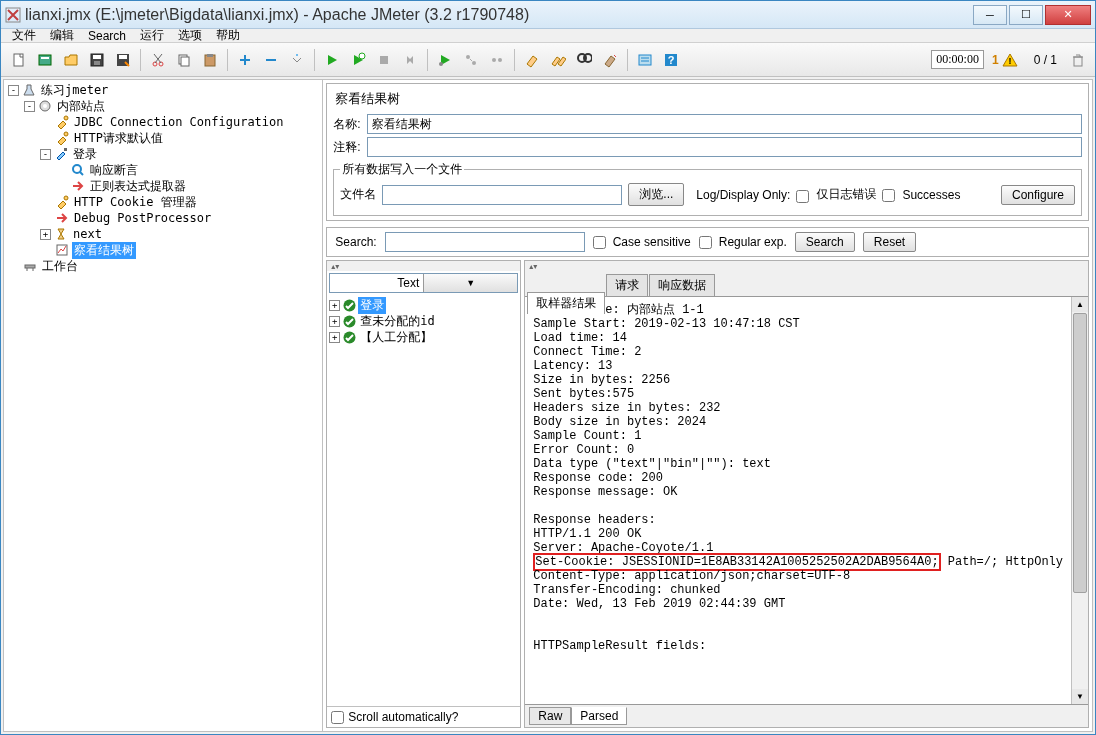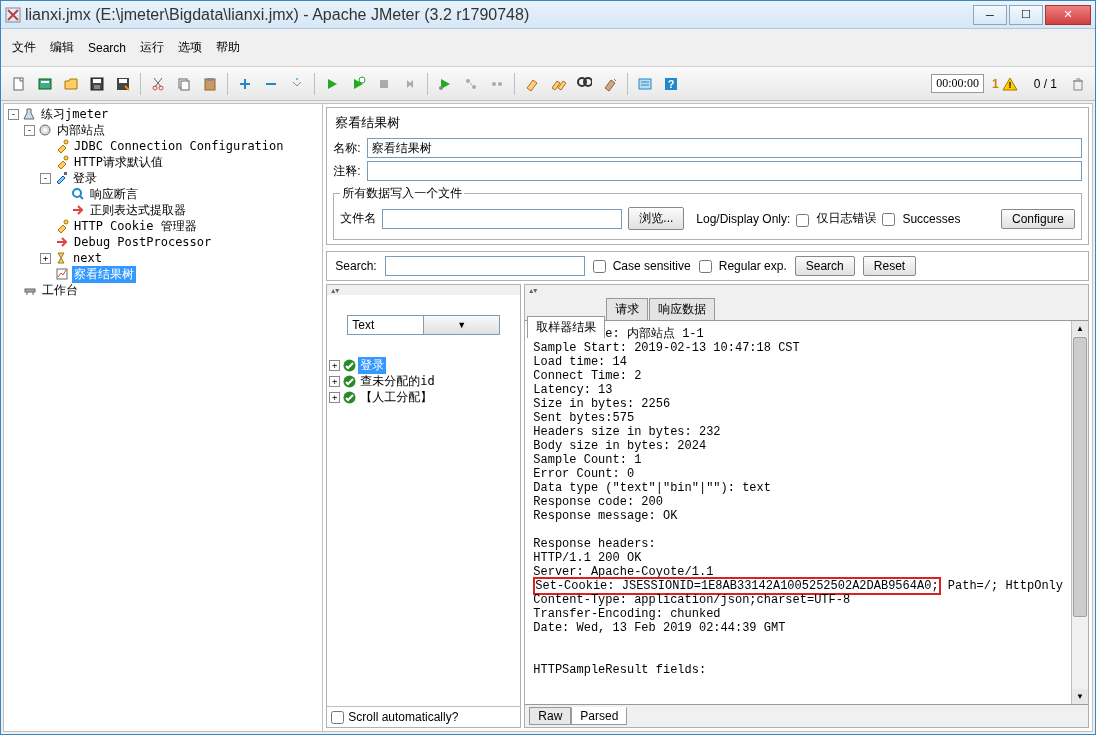--- a/index.html
+++ b/index.html
@@ -4,21 +4,21 @@
 <style>
 * { box-sizing: border-box; margin: 0; padding: 0; }
 body { font-family: "Microsoft YaHei", "SimSun", sans-serif; font-size: 12px; background: #fff; }
 .window { width: 1096px; height: 735px; border: 1px solid #3a86c1; display: flex; flex-direction: column; background: #f0f0f0; }
 .titlebar { height: 28px; background: linear-gradient(#eaf3fb, #d5e7f6); display: flex; align-items: center; padding: 0 4px; border-bottom: 1px solid #b0c8de; }
 .titlebar-icon { width: 16px; height: 16px; margin-right: 4px; display: inline-flex; align-items: center; justify-content: center; }
 .titlebar-text { flex: 1; font-size: 16px; color: #333; }
 .window-controls { display: flex; gap: 2px; }
 .win-btn { width: 34px; height: 20px; border: 1px solid #8aa8c4; background: linear-gradient(#f4f9fd, #d7e8f5); display: flex; align-items: center; justify-content: center; font-size: 11px; cursor: default; }
 .win-btn.close { background: linear-gradient(#f08080, #d04040); color: #fff; border-color: #b03030; width: 46px; }
-.menubar { height: 38px; background: #f0f0f0; display: flex; align-items: center; padding: 0 4px; border-bottom: 1px solid #d0d0d0; }
+.menubar { height: 14px; background: #f0f0f0; display: flex; align-items: center; padding: 0 4px; border-bottom: 1px solid #d0d0d0; }
 .menu-item { padding: 2px 7px; font-size: 12px; cursor: default; }
 .toolbar { height: 34px; background: linear-gradient(#fafafa, #e8e8e8); display: flex; align-items: center; padding: 0 6px; border-bottom: 1px solid #c0c0c0; gap: 2px; }
 .tb-btn { width: 24px; height: 24px; display: flex; align-items: center; justify-content: center; cursor: default; }
 .tb-btn svg { width: 16px; height: 16px; }
 .tb-sep { width: 1px; height: 22px; background: #c0c0c0; margin: 0 3px; }
 .tb-timer { margin-left: auto; border: 1px solid #999; background: #fff; padding: 1px 4px; font-family: Liberation Serif, serif; font-size: 12px; }
 .tb-warn { margin: 0 6px; display: flex; align-items: center; gap: 3px; }
 .tb-count { margin: 0 8px; font-size: 12px; }
 .tb-trash { width: 22px; height: 22px; display: flex; align-items: center; justify-content: center; }
 .main { flex: 1; display: flex; background: #fff; border: 1px solid #c0c0c0; margin: 2px; }
@@ -38,21 +38,21 @@
 .btn { border: 1px solid #888; background: linear-gradient(#fcfcfc, #e0e0e0); padding: 2px 10px; font-size: 12px; cursor: default; border-radius: 2px; }
 .checkbox { display: inline-flex; align-items: flex-end; gap: 7px; font-size: 12px; }
 .checkbox input { width: 13px; height: 13px; }
 .sub-fieldset { border: 1px solid #b0b0b0; margin: 4px 0 0 0; padding: 2px 6px 6px 6px; }
 .sub-legend { font-size: 12px; padding: 0 2px; }
 .search-row { display: flex; align-items: center; gap: 8px; padding: 4px 8px; border: 1px solid #b0b0b0; margin: 3px; }
 .search-row input[type=text] { width: 200px; border: 1px solid #7a9ab5; height: 20px; padding: 2px 4px; }
 .result-area { flex: 1; display: flex; margin: 0 3px 3px 3px; gap: 3px; overflow: hidden; }
 .result-left { width: 195px; display: flex; flex-direction: column; border: 1px solid #b0b0b0; }
 .collapse-hdr { height: 10px; display: flex; align-items: center; justify-content: flex-start; padding-left: 4px; font-size: 8px; color: #666; background: #f0f0f0; }
-.dropdown { display: flex; border: 1px solid #7a9ab5; margin: 20px; height: 20px; }
+.dropdown { display: flex; border: 1px solid #7a9ab5; margin: 2px; height: 20px; text-align: right; }
 .dropdown span { flex: 1; padding: 2px 4px; font-size: 12px; }
 .dropdown .dd-arrow { width: 18px; background: linear-gradient(#fafafa, #e0e0e0); border-left: 1px solid #999; display: flex; align-items: center; justify-content: center; font-size: 9px; }
 .result-tree { flex: 1; overflow: auto; background: #fff; padding-top: 2px; }
 .scroll-row { border-top: 1px solid #c0c0c0; padding: 3px 4px; display: flex; align-items: center; gap: 4px; font-size: 12px; }
 .result-right { flex: 1; display: flex; flex-direction: column; border: 1px solid #b0b0b0; overflow: hidden; }
 .tabs { display: flex; border-bottom: 1px solid #999; background: #f0f0f0; padding-top: 3px; padding-left: 2px; }
 .tab { border: 1px solid #999; border-bottom: none; padding: 2px 8px; font-size: 12px; margin-right: 1px; background: #e4e4e4; cursor: default; }
 .tab.active { background: #fff; position: relative; top: 18px; }
 .detail-body { flex: 1; display: flex; overflow: hidden; }
 .detail-text { flex: 1; overflow: auto; padding: 6px 8px; font-family: "SimSun", "Courier New", monospace; font-size: 12px; line-height: 14px; white-space: pre; }

